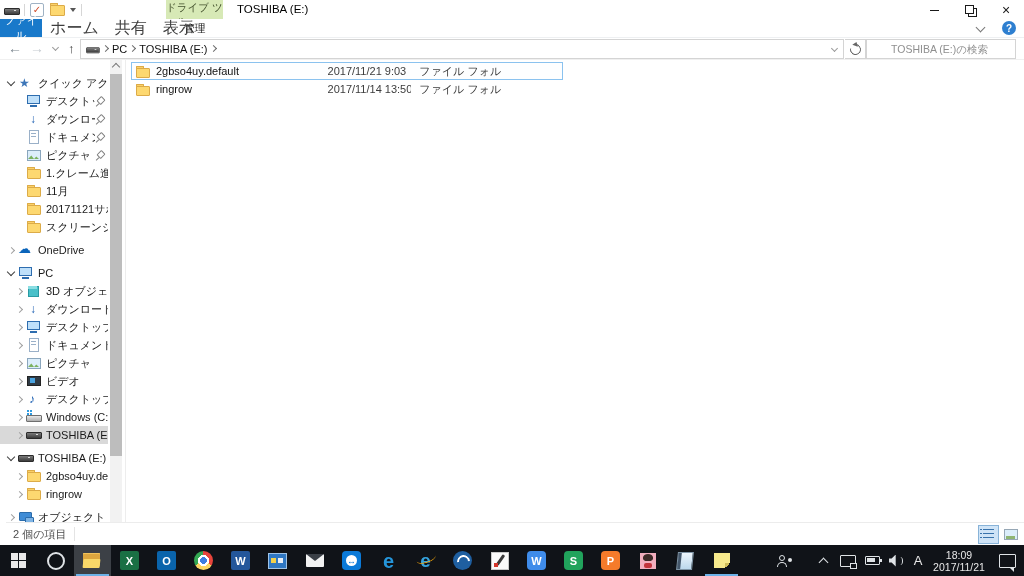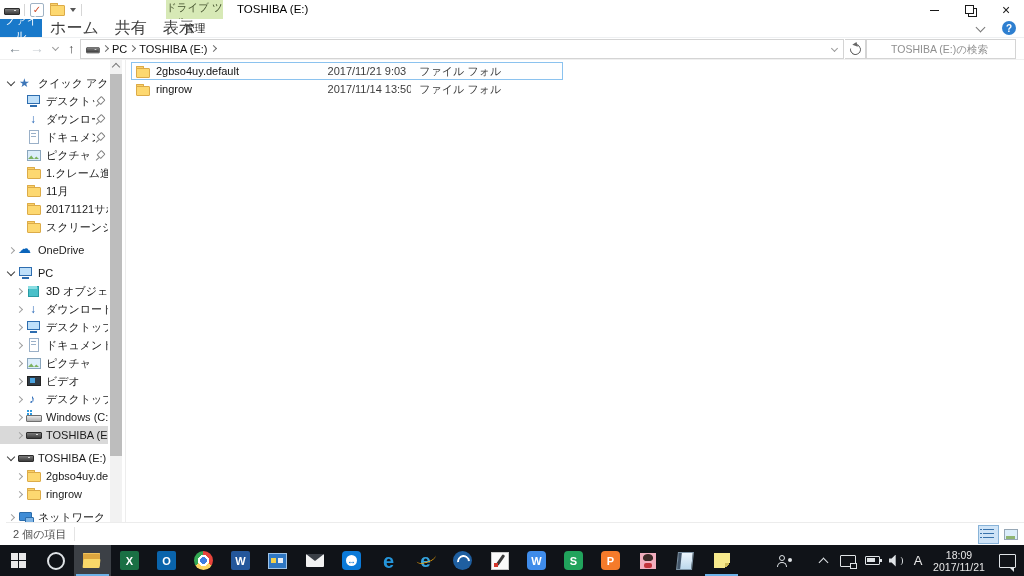--- a/index.html
+++ b/index.html
@@ -486,21 +486,21 @@
       <div class="nav-item" data-icon="folder" data-level="1" data-chevron="collapsed">
         <span class="chev"></span>
         <span class="nav-ico"></span>
         <span class="nav-lbl">ringrow</span>
 
       </div>
 
       <div class="nav-item" data-icon="network" data-level="0" data-chevron="collapsed" data-gap="true">
         <span class="chev"></span>
         <span class="nav-ico"></span>
-        <span class="nav-lbl">ネットワーク</span>
+        <span class="nav-lbl">オブジェクト</span>
 
       </div>
     </div>
   <div class="side-scroll">
     <div class="scroll-arrow scroll-up"></div>
     <div class="thumb"></div>
     <div class="scroll-arrow scroll-down"></div>
   </div>
   <div class="pane-sep"></div>
 

